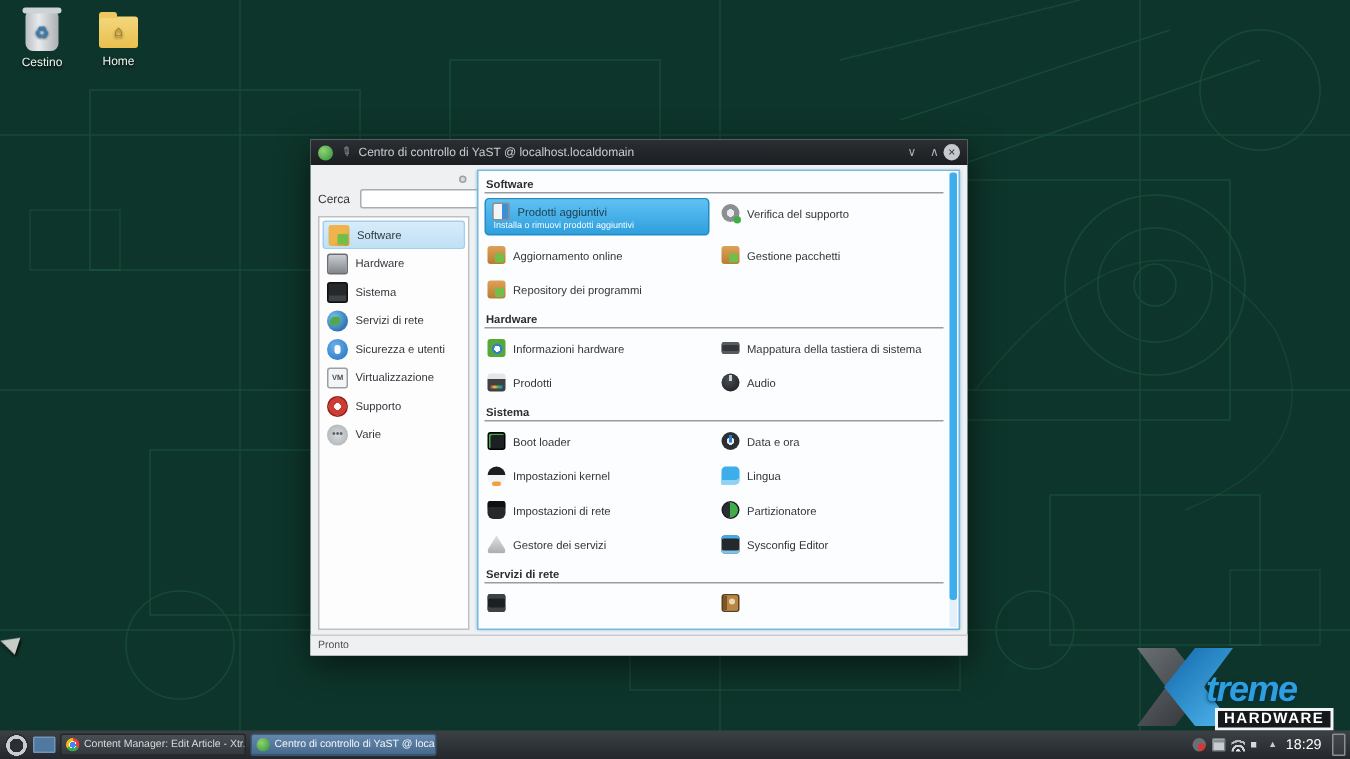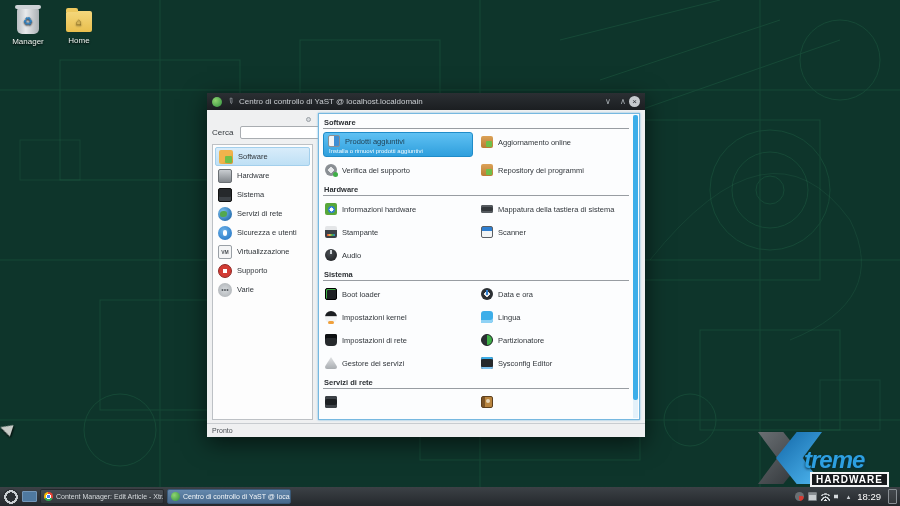--- a/index.html
+++ b/index.html
@@ -152,21 +152,21 @@
     <path d="M650 260 q120 -150 200 -40 q40 80 -60 120"></path>
     <rect x="20" y="140" width="60" height="40"></rect>
       <rect x="820" y="380" width="60" height="50"></rect>
   </g>
 </svg>
 
 <div class="desktop-icon" style="left:2px; top:8px;">
   <div class="trash-shape">
       <span>♻</span>
     </div>
-  <div>Manager</div>
+  <div>Cestino</div>
 </div>
 <div class="desktop-icon" style="left:53px; top:8px;">
   <div class="folder-shape">
       <span>⌂</span>
     </div>
   <div>Home</div>
 </div>
 
 <div class="cursor"></div>
 
@@ -238,50 +238,50 @@
       <div class="sec-header">Software</div>
       <div class="sec-grid">
         <div class="tile-sel">
           <div class="tile-top">
               <span class="ic i-addon"></span>
               <span>Prodotti aggiuntivi</span>
             </div>
           <div class="tile-sub">Installa o rimuovi prodotti aggiuntivi</div>
         </div>
         <div class="item">
+            <span class="ic i-supcheck"></span>
+            <span>Verifica del supporto</span>
+          </div>
+        <div class="item">
             <span class="ic i-pkg"></span>
             <span>Aggiornamento online</span>
           </div>
         <div class="item">
-            <span class="ic i-supcheck"></span>
-            <span>Verifica del supporto</span>
+            <span class="ic i-pkg"></span>
+            <span>Gestione pacchetti</span>
           </div>
         <div class="item">
             <span class="ic i-pkg"></span>
             <span>Repository dei programmi</span>
           </div>
       </div>
 
       <div class="sec-header">Hardware</div>
       <div class="sec-grid">
         <div class="item">
             <span class="ic i-hwinfo"></span>
             <span>Informazioni hardware</span>
           </div>
         <div class="item">
             <span class="ic i-kbd"></span>
             <span>Mappatura della tastiera di sistema</span>
           </div>
         <div class="item">
             <span class="ic i-printer"></span>
-            <span>Stampante</span>
-          </div>
-        <div class="item">
-            <span class="ic i-scanner"></span>
-            <span>Scanner</span>
+            <span>Prodotti</span>
           </div>
         <div class="item">
             <span class="ic i-audio"></span>
             <span>Audio</span>
           </div>
       </div>
 
       <div class="sec-header">Sistema</div>
       <div class="sec-grid">
         <div class="item">

